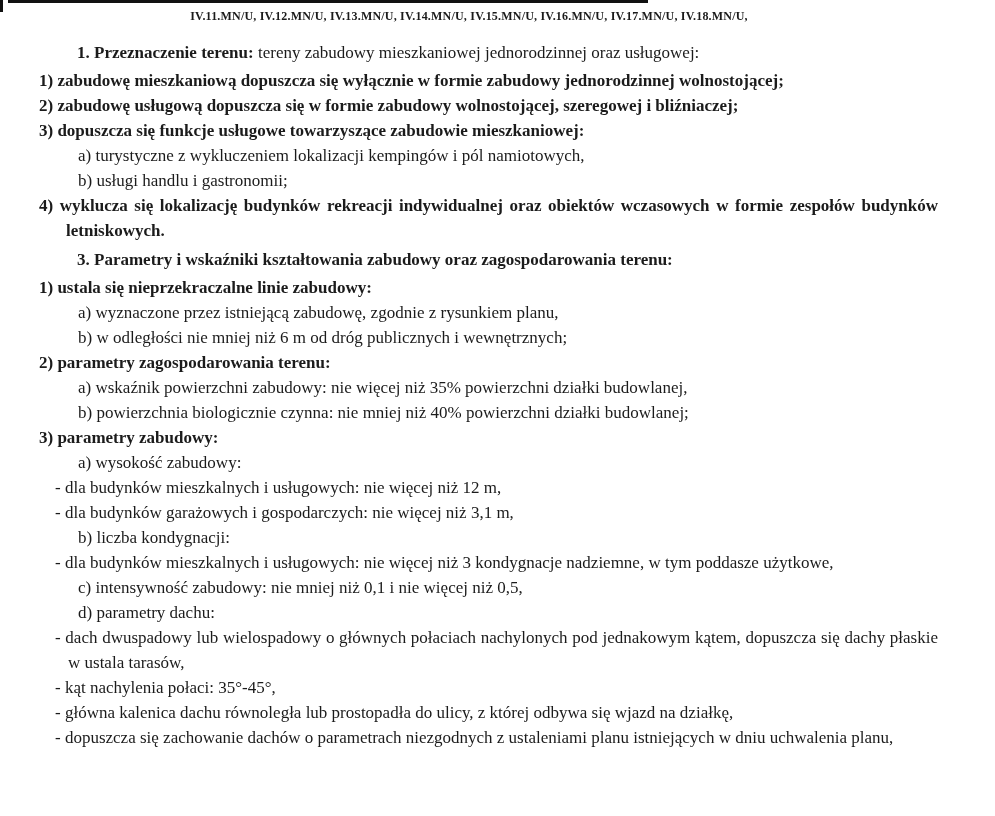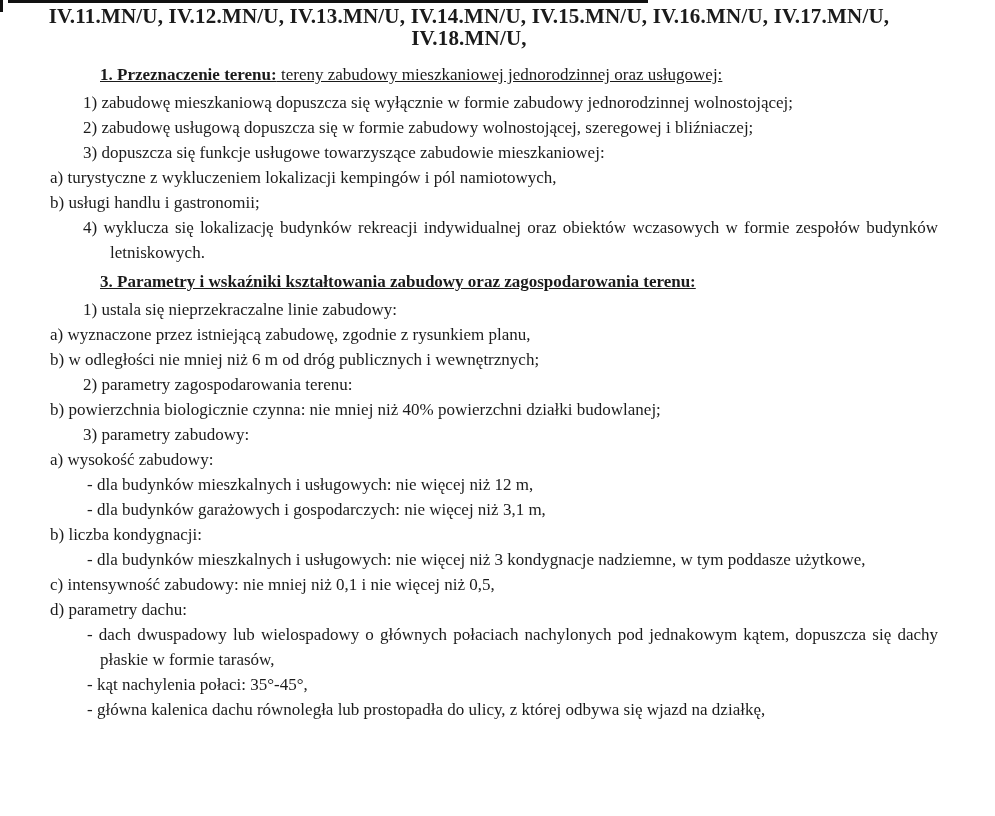--- a/index.html
+++ b/index.html
@@ -37,47 +37,47 @@
     position: absolute;
     left: 0;
     top: 3px;
     width: 995px;
     padding-right: 57px;
     box-sizing: border-box;
   }
   .doc-header {
     text-align: center;
     font-weight: bold;
-    font-size: 21px;
+    font-size: 12px;
     line-height: 22px;
     margin: 2px 0 13px 0;
     letter-spacing: 0.2px;
   }
   .para {
     margin: 0;
     font-size: 17px;
     line-height: 25px;
     text-align: justify;
   }
   .p-heading {
-    padding-left: 100px;
+    padding-left: 77px;
     margin: 4px 0 3px 0;
-    text-decoration: underline;
   }
   .p-heading b { font-weight: bold; }
   .p-num {
-    padding-left: 110px;
+    padding-left: 66px;
     text-indent: -27px;
+    font-weight: bold;
   }
   .p-letter {
-    padding-left: 75px;
+    padding-left: 103px;
     text-indent: -25px;
   }
   .p-dash {
-    padding-left: 100px;
+    padding-left: 68px;
     text-indent: -13px;
     font-family: Liberation Serif, serif;
   }
 </style>
 </head>
 <body>
 
 <div class="page">
   <div class="border-top-line"></div>
   <div class="border-left-tick"></div>
@@ -89,27 +89,29 @@
         <p class="para p-num">2) zabudowę usługową dopuszcza się w formie zabudowy wolnostojącej, szeregowej i bliźniaczej;</p>
         <p class="para p-num">3) dopuszcza się funkcje usługowe towarzyszące zabudowie mieszkaniowej:</p>
         <p class="para p-letter">a) turystyczne z wykluczeniem lokalizacji kempingów i pól namiotowych,</p>
         <p class="para p-letter">b) usługi handlu i gastronomii;</p>
         <p class="para p-num">4) wyklucza się lokalizację budynków rekreacji indywidualnej oraz obiektów wczasowych w formie zespołów budynków letniskowych.</p>
         <p class="para p-heading"><b>3. Parametry i wskaźniki kształtowania zabudowy oraz zagospodarowania terenu:</b></p>
         <p class="para p-num">1) ustala się nieprzekraczalne linie zabudowy:</p>
         <p class="para p-letter">a) wyznaczone przez istniejącą zabudowę, zgodnie z rysunkiem planu,</p>
         <p class="para p-letter">b) w odległości nie mniej niż 6 m od dróg publicznych i wewnętrznych;</p>
         <p class="para p-num">2) parametry zagospodarowania terenu:</p>
+        <p class="para p-letter">a) wskaźnik powierzchni zabudowy: nie więcej niż 35% powierzchni działki budowlanej,</p>
         <p class="para p-letter">b) powierzchnia biologicznie czynna: nie mniej niż 40% powierzchni działki budowlanej;</p>
         <p class="para p-num">3) parametry zabudowy:</p>
         <p class="para p-letter">a) wysokość zabudowy:</p>
         <p class="para p-dash">- dla budynków mieszkalnych i usługowych: nie więcej niż 12 m,</p>
         <p class="para p-dash">- dla budynków garażowych i gospodarczych: nie więcej niż 3,1 m,</p>
         <p class="para p-letter">b) liczba kondygnacji:</p>
         <p class="para p-dash">- dla budynków mieszkalnych i usługowych: nie więcej niż 3 kondygnacje nadziemne, w tym poddasze użytkowe,</p>
         <p class="para p-letter">c) intensywność zabudowy: nie mniej niż 0,1 i nie więcej niż 0,5,</p>
         <p class="para p-letter">d) parametry dachu:</p>
-        <p class="para p-dash">- dach dwuspadowy lub wielospadowy o głównych połaciach nachylonych pod jednakowym kątem, dopuszcza się dachy płaskie w formie tarasów,</p>
+        <p class="para p-dash">- dach dwuspadowy lub wielospadowy o głównych połaciach nachylonych pod jednakowym kątem, dopuszcza się dachy płaskie w ustala tarasów,</p>
         <p class="para p-dash">- kąt nachylenia połaci: 35°-45°,</p>
         <p class="para p-dash">- główna kalenica dachu równoległa lub prostopadła do ulicy, z której odbywa się wjazd na działkę,</p>
+        <p class="para p-dash">- dopuszcza się zachowanie dachów o parametrach niezgodnych z ustaleniami planu istniejących w dniu uchwalenia planu,</p>
       </div>
   </div>
 </div>
 
 </body></html>

